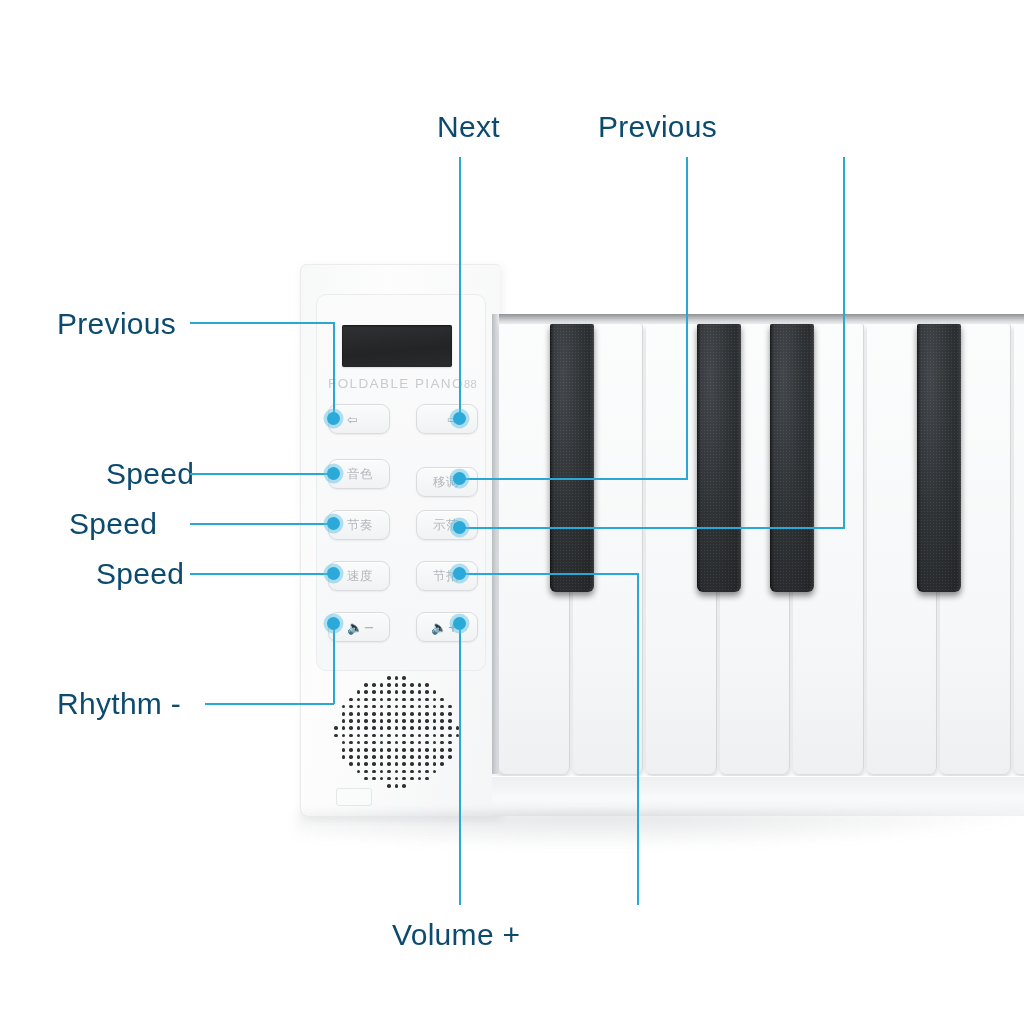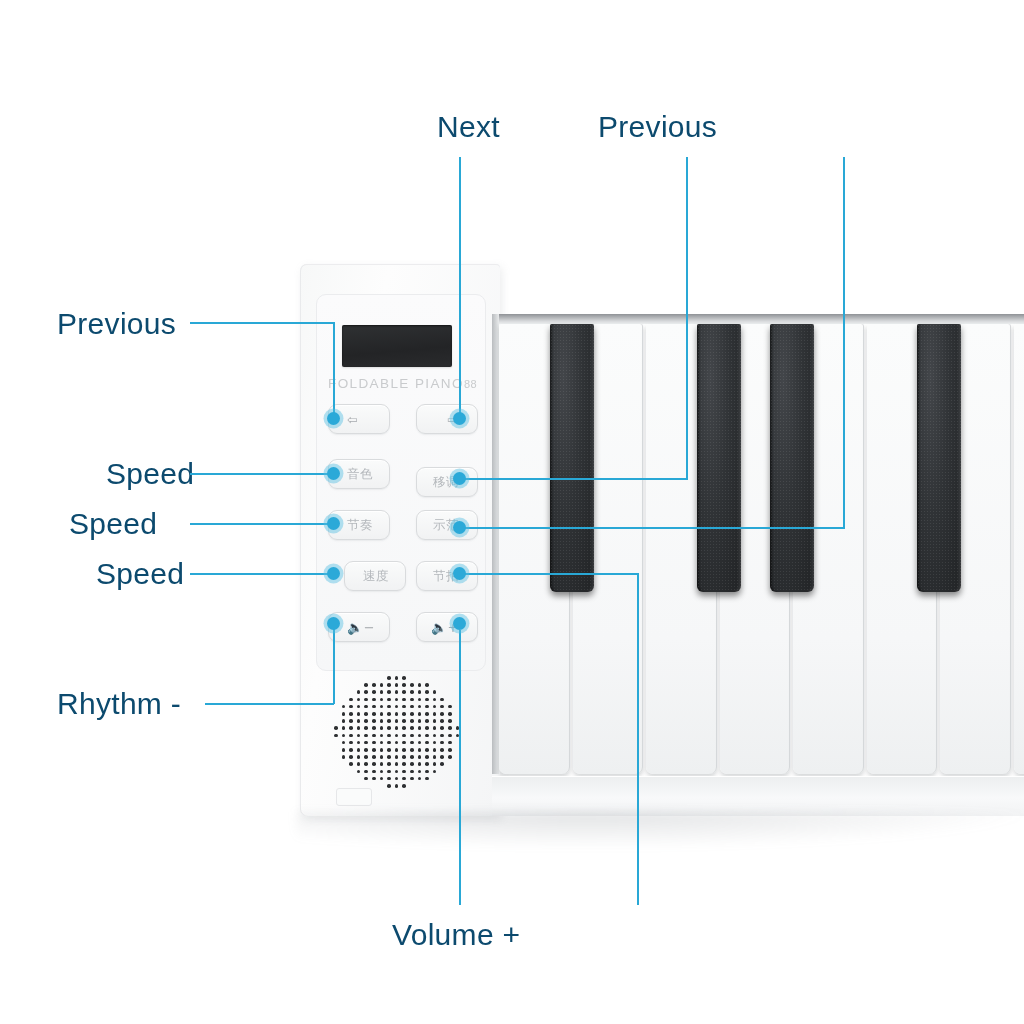--- a/index.html
+++ b/index.html
@@ -272,21 +272,21 @@
         <span class="cn">移调</span>
       </div>
 
       <div class="btn left-aligned" style="left:28px;  top:246px;">
         <span class="cn">节奏</span>
       </div>
       <div class="btn right-aligned" style="left:116px; top:246px;">
         <span class="cn">示范</span>
       </div>
 
-      <div class="btn left-aligned" style="left:44px;  top:297px;">
+      <div class="btn left-aligned" style="left:28px;  top:297px;">
         <span class="cn">速度</span>
       </div>
       <div class="btn right-aligned" style="left:116px; top:297px;">
         <span class="cn">节拍</span>
       </div>
 
       <div class="btn left-aligned" style="left:28px;  top:348px;">
         <span class="glyph">🔈−</span>
       </div>
       <div class="btn right-aligned" style="left:116px; top:348px;">

